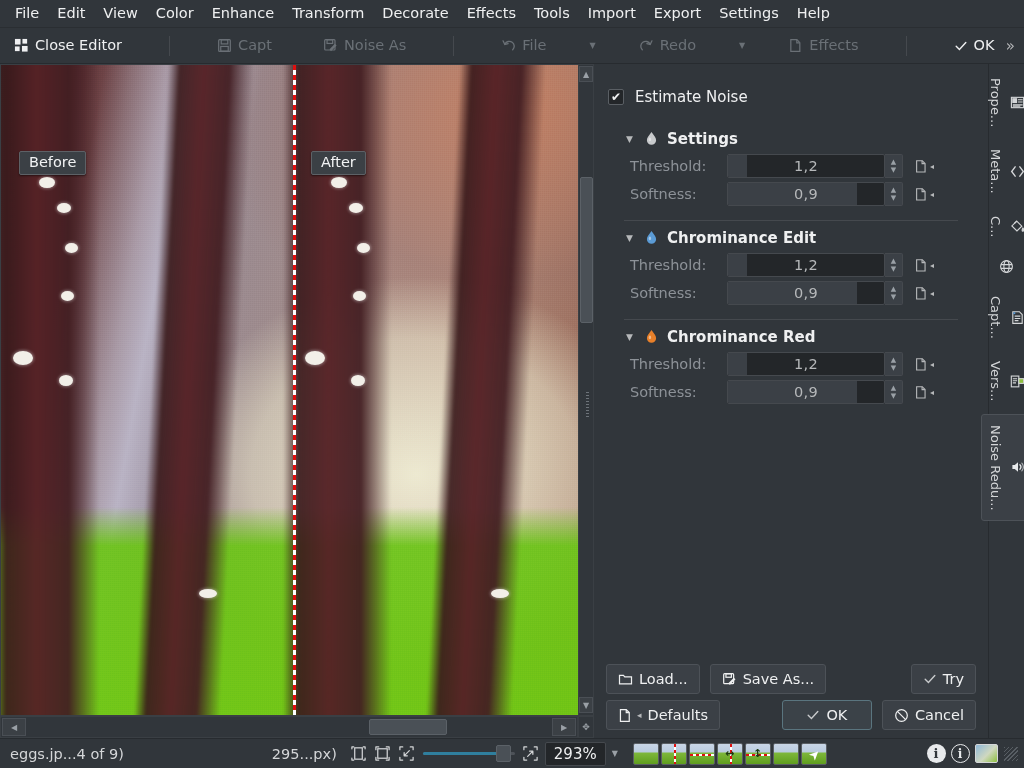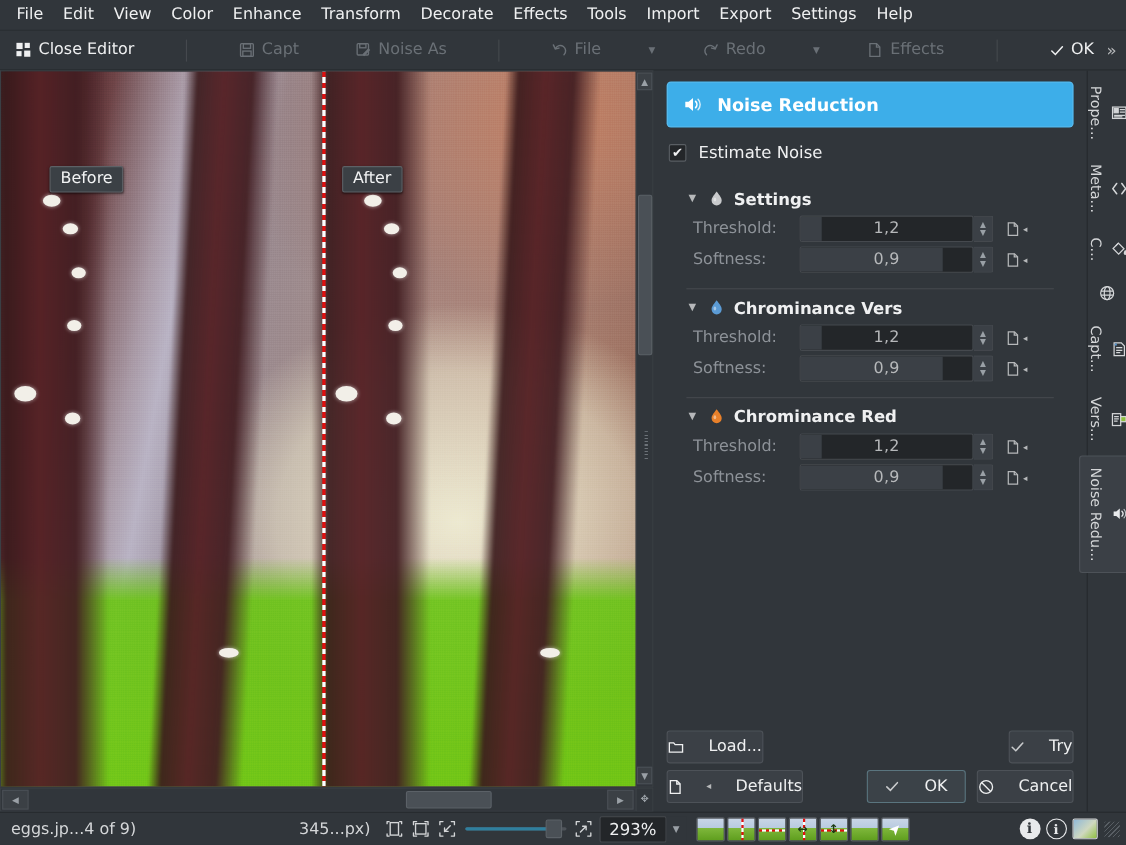--- a/index.html
+++ b/index.html
@@ -187,21 +187,21 @@
     width:26px; height:24px; flex:none; margin-left:8px;
     display:flex; align-items:center; justify-content:center; gap:1px;
     color:#b6b8ba;
   }
   .panel-spacer{ flex:1; min-height:8px; }
 
   .btn-row{ display:flex; align-items:center; gap:10px; margin-top:6px; }
   .btn{
     height:30px; background:#3b4046; border:1px solid #4d5258; border-radius:3px;
     color:#eff0f1; font-size:14.5px; display:flex; align-items:center;
-    justify-content:center; gap:22px; padding:0 0; cursor:default;
+    justify-content:center; gap:6px; padding:0 11px; cursor:default;
     white-space:nowrap;
   }
   .btn.primary{ background:#3b4248; border-color:#5a757f; }
   .btn.push-right{ margin-left:auto; }
 
   
   .vtabs{
     width:36px; flex:none; background:#31363b; border-left:1px solid #272b2f;
     display:flex; flex-direction:column; align-items:center; padding-top:4px;
   }
@@ -402,51 +402,41 @@
 
           <div class="blob" style="left:330px;top:112px;width:16px;height:11px;"></div>
           <div class="blob" style="left:348px;top:138px;width:14px;height:10px;"></div>
           <div class="blob" style="left:356px;top:178px;width:13px;height:10px;"></div>
           <div class="blob" style="left:352px;top:226px;width:13px;height:10px;"></div>
           <div class="blob" style="left:304px;top:286px;width:20px;height:14px;"></div>
           <div class="blob" style="left:350px;top:310px;width:14px;height:11px;"></div>
           <div class="blob" style="left:490px;top:524px;width:18px;height:9px;"></div>
 
           <div class="divider"></div>
-          <div class="ba-label" style="left:44px;">Before</div>
+          <div class="ba-label" style="left:18px;">Before</div>
           <div class="ba-label" style="left:310px;">After</div>
         </div>
         <div class="vscroll">
           <div class="sb-btn">▲</div>
           <div class="vthumb" style="top:112px;height:146px;"></div>
           <div class="midgrip" style="top:340px;"></div>
           <div class="sb-btn" style="position:absolute;bottom:1px;">▼</div>
         </div>
       </div>
       <div class="hscroll-row">
         <div class="hscroll">
           <div class="sb-btn" style="position:absolute;left:1px;width:24px;height:18px;">◀</div>
           <div class="hthumb" style="left:368px;width:78px;"></div>
           <div class="sb-btn" style="position:absolute;right:1px;width:24px;height:18px;">▶</div>
         </div>
         <div class="corner-grip">✥</div>
       </div>
     </div>
 
     <div class="tool-panel">
-      <div class="panel-head">
-        <span class="ico">
-          <svg width="20" height="20" viewBox="0 0 20 20">
-              <path d="M3 7.5 h3 L10 4 v12 L6 12.5 H3 Z" fill="#ffffff"></path>
-              <path d="M12.4 7.2 a4 4 0 0 1 0 5.6" stroke="#ffffff" stroke-width="1.5" fill="none" stroke-linecap="round"></path>
-              <path d="M14.6 5.2 a7 7 0 0 1 0 9.6" stroke="#ffffff" stroke-width="1.3" fill="none" stroke-linecap="round" opacity=".8"></path>
-            </svg>
-        </span>
-        <span>Noise Reduction</span>
-      </div>
 
       <div class="chk-row">
         <span class="chkbox">✔</span>
         <span class="chk-label">Estimate Noise</span>
       </div>
 
       <div id="groups">
           <div class="group">
             <div class="group-head">
               <span class="caret">▼</span>
@@ -498,21 +488,21 @@
           <div class="group">
             <div class="group-sep"></div>
             <div class="group-head">
               <span class="caret">▼</span>
               <span class="ico">
                 <svg width="15" height="16" viewBox="0 0 14 16">
                   <path d="M7 1 C4 5 2.4 6.8 2.4 9.2 A4.6 4.6 0 0 0 11.6 9.2 C11.6 6.8 10 5 7 1 Z" fill="#5b9bd5"></path>
                   <ellipse cx="5.4" cy="8.4" rx="1.2" ry="1.8" fill="#ffffff" opacity=".45"></ellipse>
                 </svg>
               </span>
-              <span class="group-title">Chrominance Vers</span>
+              <span class="group-title">Chrominance Edit</span>
             </div>
             <div class="ctl-row">
               <span class="ctl-label">Threshold:</span>
               <span class="spin">
                 <span class="spin-fill" style="width:12%"></span>
                 <span class="spin-val">1,2</span>
               </span>
               <span class="spin-btns">
                 <span>▲</span>
                 <span>▼</span>
@@ -599,20 +589,30 @@
 
       <div class="btn-row">
         <div class="btn">
           <span class="ico">
             <svg width="15" height="15" viewBox="0 0 16 16" fill="none" stroke="#eff0f1" stroke-width="1.3">
                 <path d="M1.6 12.6 V3.6 h4.2 l1.4 1.7 h7.2 v7.3 Z"></path>
               </svg>
           </span>
           <span>Load...</span>
         </div>
+        <div class="btn">
+          <span class="ico">
+            <svg width="15" height="15" viewBox="0 0 16 16" fill="none" stroke="#eff0f1" stroke-width="1.3">
+                <rect x="1.8" y="1.8" width="10.6" height="10.6" rx="1"></rect>
+                <rect x="4.2" y="2" width="5.8" height="3.6"></rect>
+                <path d="M8.3 13.8 L14.4 7.7 L12.6 6 L7 11.8 Z" fill="#eff0f1" stroke="none"></path>
+              </svg>
+          </span>
+          <span>Save As...</span>
+        </div>
         <div class="btn push-right">
           <span class="ico">
             <svg width="14" height="14" viewBox="0 0 16 16" fill="none" stroke="#c8cacc" stroke-width="1.6" stroke-linecap="round">
                 <path d="M2.5 8.4 L6.2 12 L13.5 4"></path>
               </svg>
           </span>
           <span>Try</span>
         </div>
       </div>
 
@@ -714,21 +714,21 @@
               <path d="M14.8 5.2 a7 7 0 0 1 0 9.6" stroke="#e8eaec" stroke-width="1.3" fill="none" stroke-linecap="round" opacity=".75"></path>
             </svg>
           </span>
           <span>Noise Redu...</span>
         </div>
       </div>
   </div>
 
   <div class="statusbar">
     <span class="sb-text" style="margin-left:4px;">eggs.jp...4 of 9)</span>
-    <span class="sb-text" style="margin-left:148px;">345...px)</span>
+    <span class="sb-text" style="margin-left:148px;">295...px)</span>
 
     <span class="sb-icon" style="margin-left:10px;">
       <svg width="17" height="17" viewBox="0 0 18 18" fill="none" stroke="#d4d6d8" stroke-width="1.3">
           <rect x="5" y="3" width="8" height="12"></rect>
           <path d="M2 2 h2 M2 2 v2 M16 2 h-2 M16 2 v2 M2 16 h2 M2 16 v-2 M16 16 h-2 M16 16 v-2" stroke-linecap="round"></path>
         </svg>
     </span>
     <span class="sb-icon">
       <svg width="17" height="17" viewBox="0 0 18 18" fill="none" stroke="#d4d6d8" stroke-width="1.3">
           <rect x="4" y="4" width="10" height="10"></rect>

